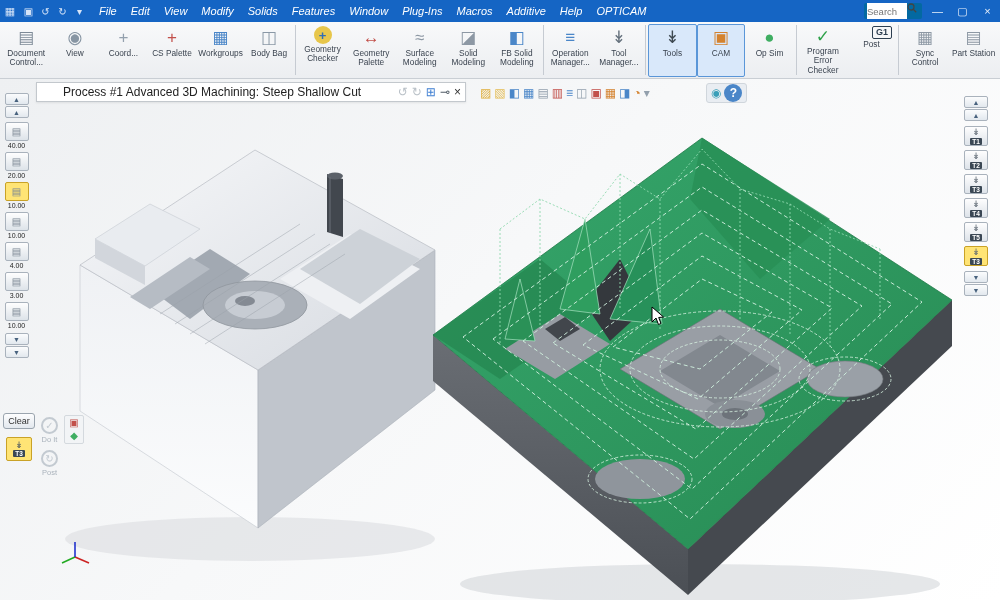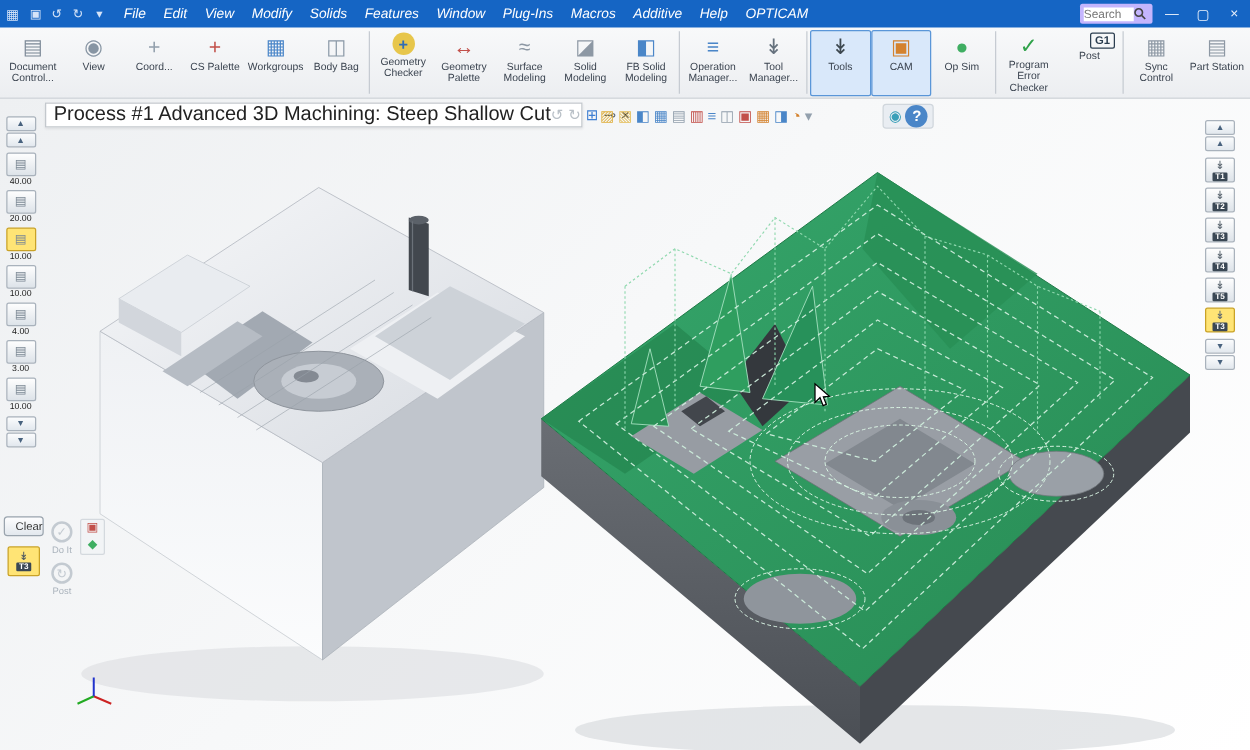--- a/index.html
+++ b/index.html
@@ -8,22 +8,22 @@
 
   
   .titlebar { position:absolute; left:0; top:0; width:1000px; height:22px;
     background:#1565c4; display:flex; align-items:center; color:#fff; z-index:40; }
   .appicon { width:20px; text-align:center; font-size:11px; color:#cfe0f7; }
   .qa { display:flex; align-items:center; }
   .qa-icon { width:17px; text-align:center; font-size:10px; color:#d6e4f8; cursor:default; }
   .menus { display:flex; margin-left:4px;font-style:italic; }
   .menu-item { padding:0 7px; font-size:11px; line-height:22px; color:#fff; cursor:default; }
   .wintitle { position:absolute; left:618px; top:0; line-height:22px; font-size:11px; color:#fff; white-space:nowrap; }
-  .searchbox { position:absolute; right:78px; top:3px; width:58px; height:16px; background:#c4b5fd;
-    border-radius:2px; display:flex; align-items:center; padding:0 3px; }
+  .searchbox { position:absolute; right:78px; top:3px; width:58px; height:16px; background:#0369a1;
+    border-radius:2px; display:flex; padding:0 3px; }
   .search-input { border:none; outline:none; width:40px; font-size:9.5px; color:#333; font-family:"Liberation Sans",sans-serif; }
   .mag { flex:0 0 auto; }
   .winctrls { position:absolute; right:0; top:0; display:flex; }
   .winctrl { width:25px; height:22px; display:flex; align-items:center; justify-content:center;
     font-size:11px; color:#eaf1fb; cursor:default; }
 
   
   .ribbon { position:absolute; left:0; top:22px; width:1000px; height:57px;
     background:linear-gradient(#f8f9fa,#eceef1); border-bottom:1px solid #c9ced4;
     display:flex; align-items:flex-start; padding:2px 2px 0 2px; overflow:hidden; z-index:30; }
@@ -39,21 +39,21 @@
   .vsep { width:1px; height:50px; background:#c6cbd2; margin:1px 2px 0 2px; flex:0 0 aupx; }
 
   
   .canvas { position:absolute; left:0; top:79px; width:1000px; height:521px;
     background:linear-gradient(135deg,#eef0f2 0%, #f7f8f9 45%, #ffffff 100%); }
   .canvas-svg { position:absolute; left:0; top:0; }
 
   
   .process-panel { position:absolute; left:36px; top:82px; width:430px; height:20px; background:#fff;
     border:1px solid #c3c8cd; display:flex; align-items:center; z-index:20; box-shadow:0 1px 2px rgba(0,0,0,.08); }
-  .pp-title { font-size:16px; color:#222; padding-left:6px; white-space:nowrap; flex:1; }
+  .pp-title { font-size:12px; color:#222; padding-left:6px; white-space:nowrap; flex:1;margin-left:20px; }
   .pp-icons { display:flex; align-items:center; gap:4px; padding-right:4px; }
   .pp-icon { font-size:12px; line-height:1; cursor:default; }
 
   
   .toolbar2 { position:absolute; top:84px; height:18px; display:flex; align-items:center; gap:3px; z-index:20; }
   .tb2a { left:480px; }
   .tb2b { left:706px; background:#e9edf2; border:1px solid #d0d6dc; border-radius:3px; padding:1px 4px; height:20px; top:83px; }
   .tb-icon { font-size:12px; line-height:1; cursor:default; }
 
   
@@ -66,21 +66,21 @@
   .sideTile { width:24px; height:19px; background:linear-gradient(#fefefe,#dde3e9);
     border:1px solid #a9b2bc; border-radius:2px; display:flex; align-items:center; justify-content:center; }
   .lt-item.selected .sideTile { background:#ffe475; border-color:#c9a227; }
   .tileG { font-size:10px; color:#7c8894; line-height:1; }
   .sideVal { font-size:7px; color:#222; margin-top:1px; }
 
   
   .bottom-cluster { position:absolute; left:3px; top:413px; z-index:20; display:flex; align-items:flex-start; }
   .bc-col1 { display:flex; flex-direction:column; align-items:center; }
   .clear-btn { width:32px; height:16px; font-size:9px; color:#333; background:linear-gradient(#fdfdfe,#e3e8ee);
-    border:1px solid #9aa4ae; border-radius:3px; font-family:"Liberation Sans",sans-serif; cursor:default;text-align:right; }
+    border:1px solid #9aa4ae; border-radius:3px; font-family:"Liberation Sans",sans-serif; cursor:default; }
   .t-tile { margin-top:8px; width:26px; height:24px; background:#ffe475; border:1px solid #c9a227; border-radius:2px;
     display:flex; flex-direction:column; align-items:center; justify-content:center; }
   .t-tile .tileG { color:#4b565f; font-size:9px; }
   .t-badge { font-size:6.5px; font-weight:bold; color:#fff; background:#3a4754; padding:0 2px; border-radius:1px; }
   .bc-col2 { margin-left:6px; display:flex; flex-direction:column; gap:6px; margin-top:4px; }
   .action-btn { display:flex; flex-direction:column; align-items:center; cursor:default; }
   .action-circle { width:17px; height:17px; border:2px solid #c3cad1; border-radius:50%; color:#c3cad1;
     font-size:10px; display:flex; align-items:center; justify-content:center; }
   .action-label { font-size:7.5px; color:#aab3bc; margin-top:1px; }
   .bc-col3 { margin-left:6px; margin-top:2px; width:20px; background:#f2f4f6; border:1px solid #d4d9de;

